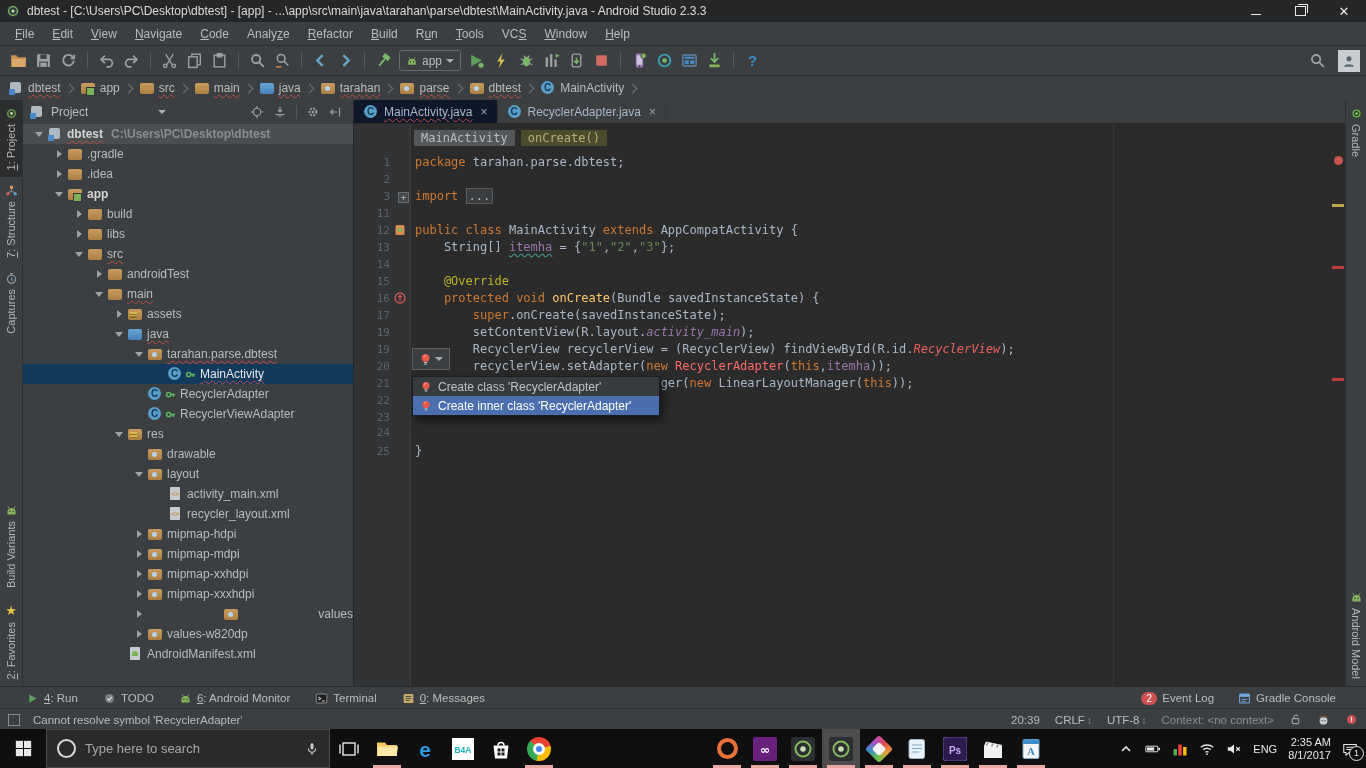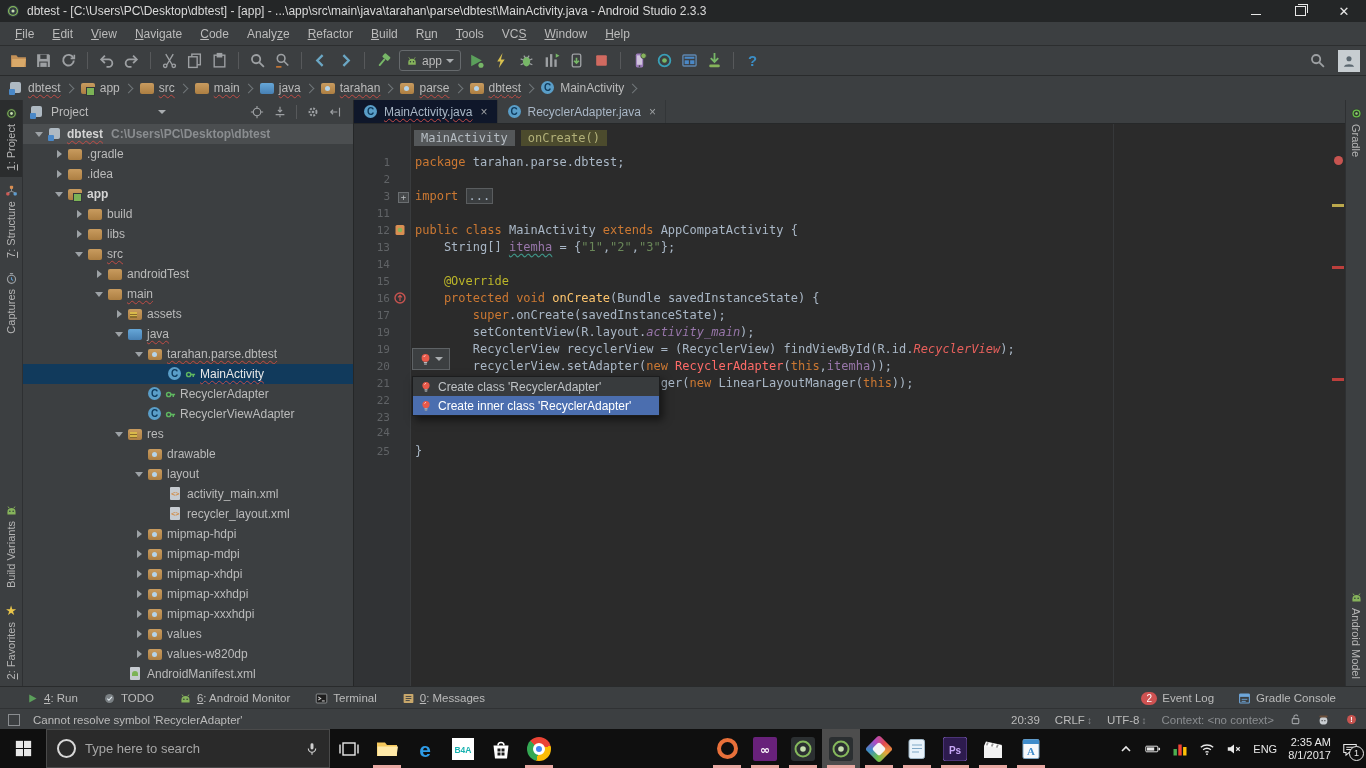--- a/index.html
+++ b/index.html
@@ -676,33 +676,28 @@
             <span class="tlabel">mipmap-hdpi</span>
           </div>
           <div class="tree-row" style="padding-left: 108px;">
             <span class="tarrow closed"></span>
             <span class="ticon i-package"></span>
             <span class="tlabel">mipmap-mdpi</span>
           </div>
           <div class="tree-row" style="padding-left: 108px;">
             <span class="tarrow closed"></span>
             <span class="ticon i-package"></span>
-            <span class="tlabel">mipmap-xhdpi</span>
-          </div>
-          <div class="tree-row" style="padding-left: 108px;">
-            <span class="tarrow closed"></span>
-            <span class="ticon i-package"></span>
             <span class="tlabel">mipmap-xxhdpi</span>
           </div>
           <div class="tree-row" style="padding-left: 108px;">
             <span class="tarrow closed"></span>
             <span class="ticon i-package"></span>
             <span class="tlabel">mipmap-xxxhdpi</span>
           </div>
-          <div class="tree-row" style="padding-left: 108px;">
+          <div class="tree-row" style="padding-left: 108px; justify-content: space-between;">
             <span class="tarrow closed"></span>
             <span class="ticon i-package"></span>
             <span class="tlabel">values</span>
           </div>
           <div class="tree-row" style="padding-left: 108px;">
             <span class="tarrow closed"></span>
             <span class="ticon i-package"></span>
             <span class="tlabel">values-w820dp</span>
           </div>
           <div class="tree-row" style="padding-left: 88px;">

